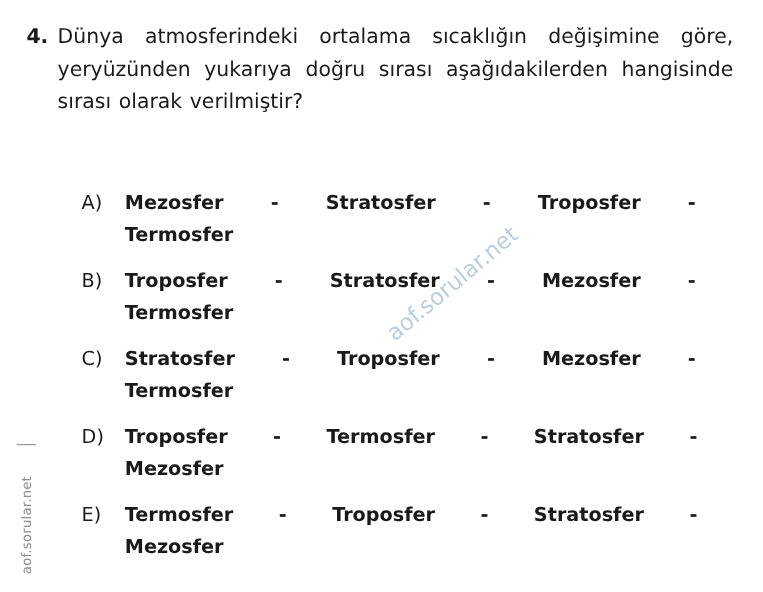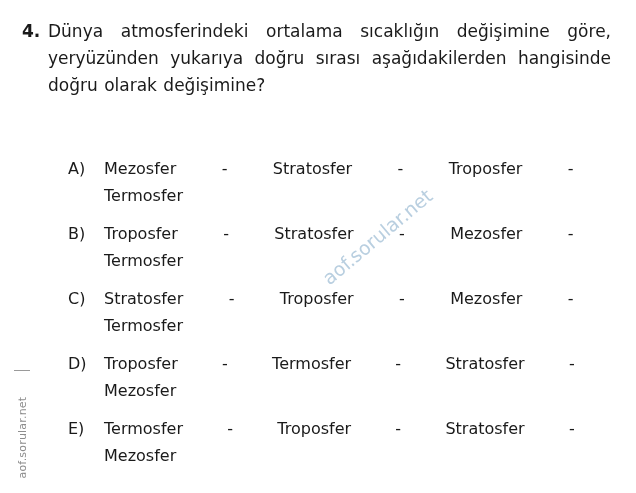--- a/index.html
+++ b/index.html
@@ -90,20 +90,21 @@
     margin-bottom: 11px;
   }
   .opt-letter {
     font-size: 16px;
     line-height: 27px;
     width: 36px;
     flex: 0 0 36px;
   }
   .opt-body {
     width: 515px;
+    font-weight: bold;
   }
   .opt-line1 {
     font-size: 16px;
     line-height: 27px;
     display: flex;
     width: 100%;
     white-space: nowrap;
   }
   .opt-line1 .cell {
     flex: 0 0 auto;
@@ -136,21 +137,21 @@
 
 <div class="page">
 
   <div class="side-watermark">
     <div class="rule"></div>
     <div class="vtext">aof.sorular.net</div>
   </div>
 
   <div class="question">
     <div class="q-number">4.</div>
-    <div class="q-text">Dünya atmosferindeki ortalama sıcaklığın değişimine göre, yeryüzünden yukarıya doğru sırası aşağıdakilerden hangisinde doğru olarak değişimine?</div>
+    <div class="q-text">Dünya atmosferindeki ortalama sıcaklığın değişimine göre, yeryüzünden yukarıya doğru sırası aşağıdakilerden hangisinde sırası olarak verilmiştir?</div>
   </div>
 
   <div class="options">
 
     <div class="option">
       <div class="opt-letter">A)</div>
       <div class="opt-body">
         <div class="opt-line1">
           <span class="cell">Mezosfer</span>
           <span class="sep">-</span>

